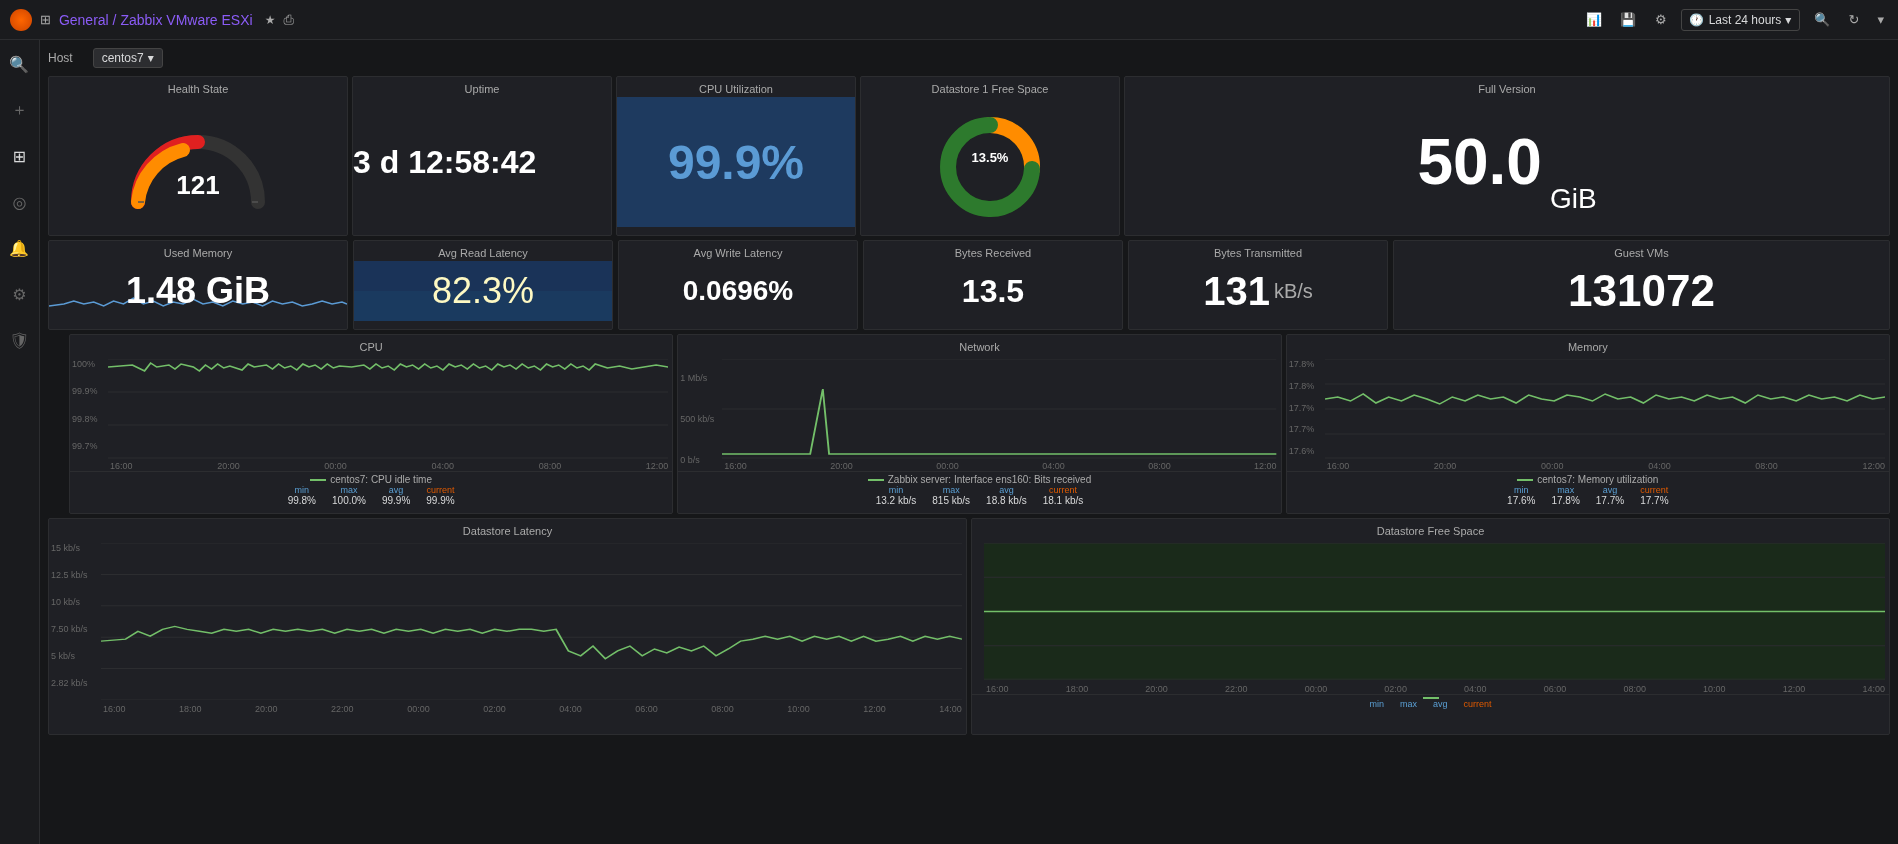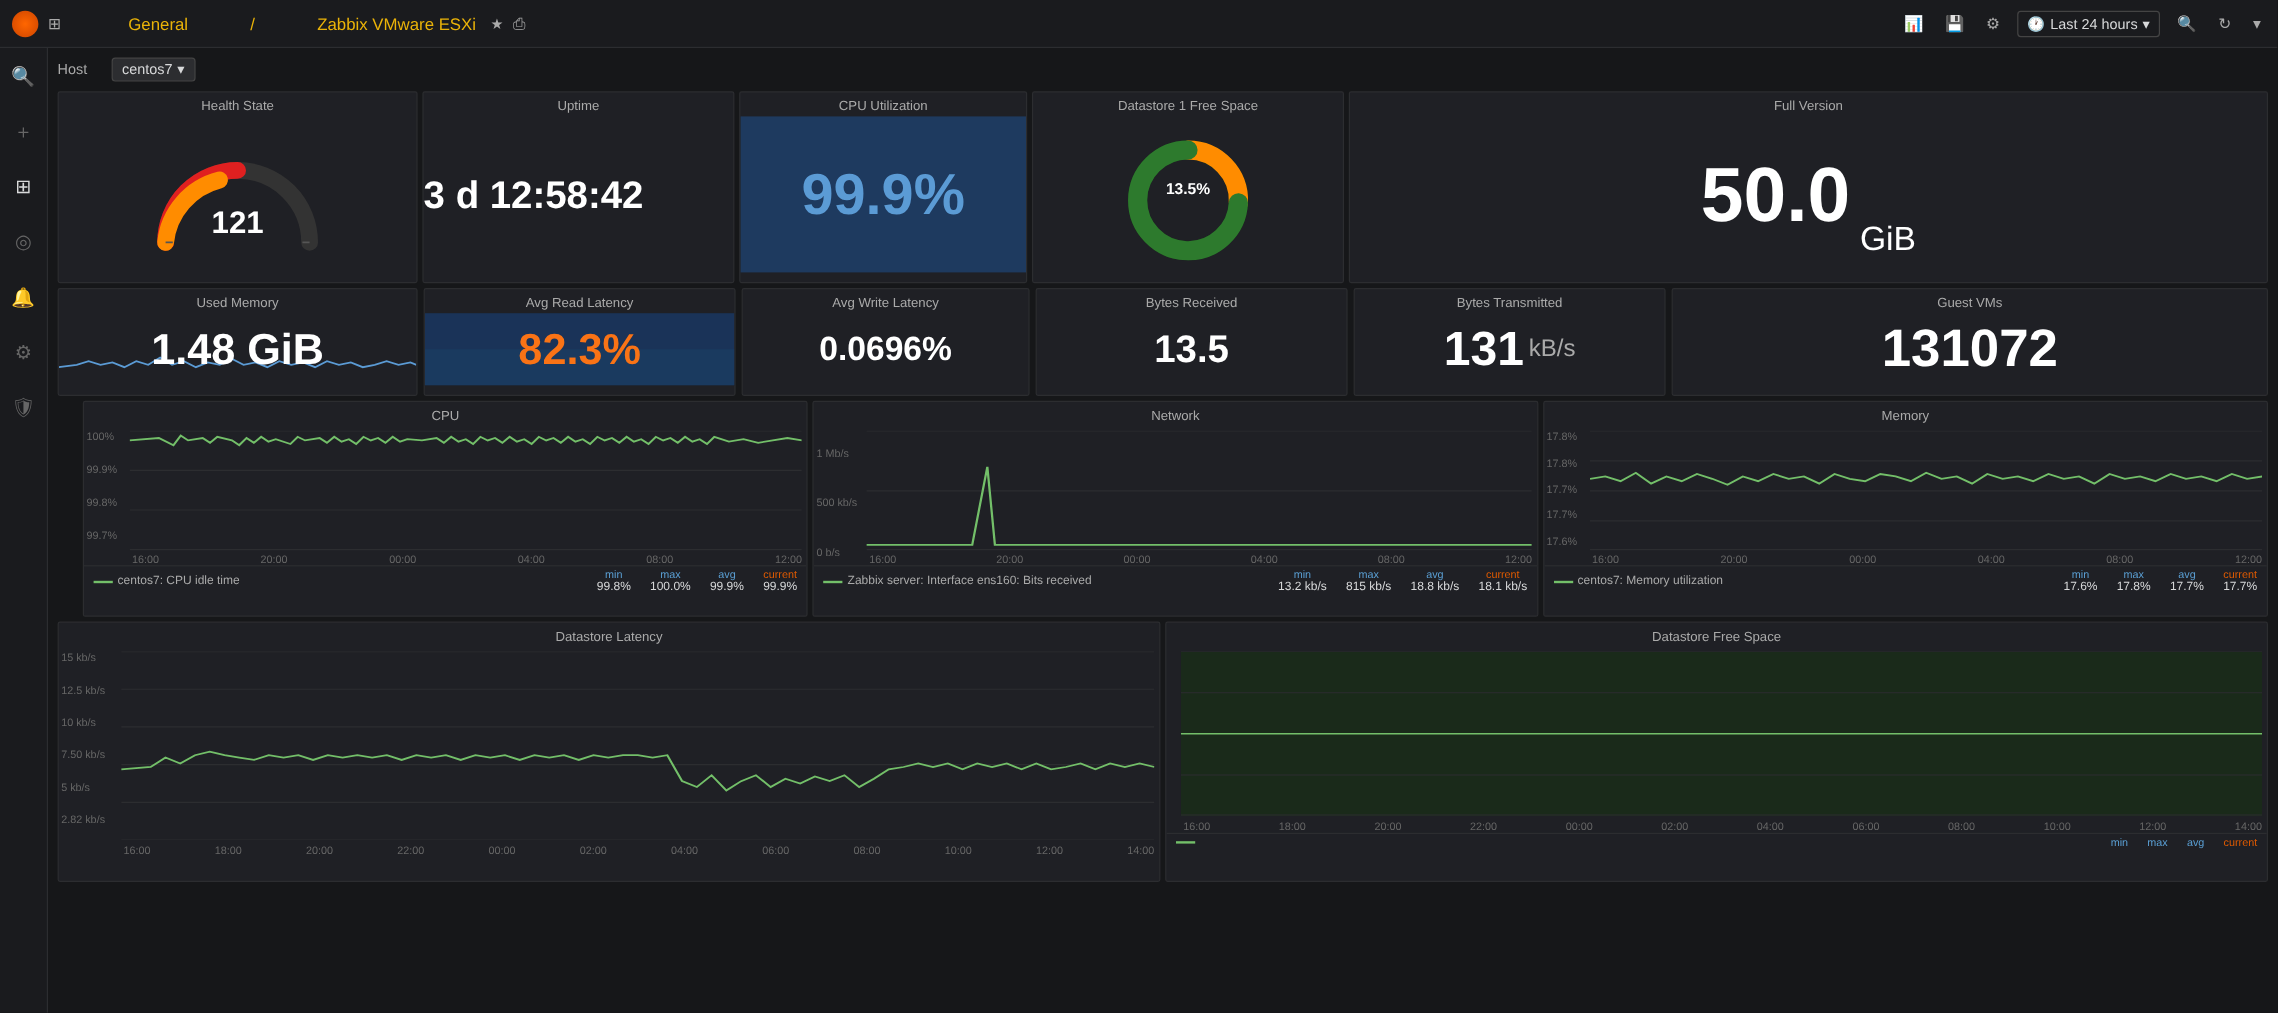--- a/index.html
+++ b/index.html
@@ -25,21 +25,21 @@
     .topbar-logo {
       width: 22px; height: 22px;
       background: radial-gradient(circle, #ff6600, #cc4400);
       border-radius: 50%;
       flex-shrink: 0;
     }
     .topbar-title {
       color: #d8d9da;
       font-size: 14px;
     }
-    .topbar-title span { color: #eab308; margin-left: 48px; }
+    .topbar-title span { color: #8b5cf6; }
     .topbar-star { color: #aaa; margin-left: 4px; cursor: pointer; }
     .topbar-share { color: #aaa; cursor: pointer; }
     .topbar-spacer { flex: 1; }
     .topbar-actions {
       display: flex;
       align-items: center;
       gap: 10px;
       color: #aaa;
       font-size: 13px;
     }
@@ -200,20 +200,21 @@
       overflow: hidden;
     }
     .chart-legend {
       display: flex;
       align-items: center;
       justify-content: space-between;
       padding: 2px 8px;
       font-size: 10px;
       color: #aaa;
       border-top: 1px solid #2c2d30;
+      flex-direction: column;
     }
     .legend-left { display: flex; align-items: center; gap: 4px; }
     .legend-dot {
       width: 16px; height: 2px;
       background: #73bf69;
     }
     .legend-right { display: flex; gap: 16px; }
     .legend-col { display: flex; flex-direction: column; align-items: center; }
     .legend-header { color: #5a9fd4; font-size: 9px; }
     .legend-val { color: #d8d9da; font-size: 10px; }
@@ -310,22 +311,22 @@
       position: relative;
       height: calc(100% - 28px);
       background: #1a3358;
     }
     .avg-read-val {
       position: absolute;
       top: 50%;
       left: 50%;
       transform: translate(-50%, -50%);
       font-size: 36px;
-      font-weight: bold;
-      color: #f97316;
+      font-weight: normal;
+      color: #fef9c3;
       z-index: 2;
     }
 
     
     .grid-line {
       stroke: #2c2d30;
       stroke-width: 1;
     }
   </style>
 </head>

